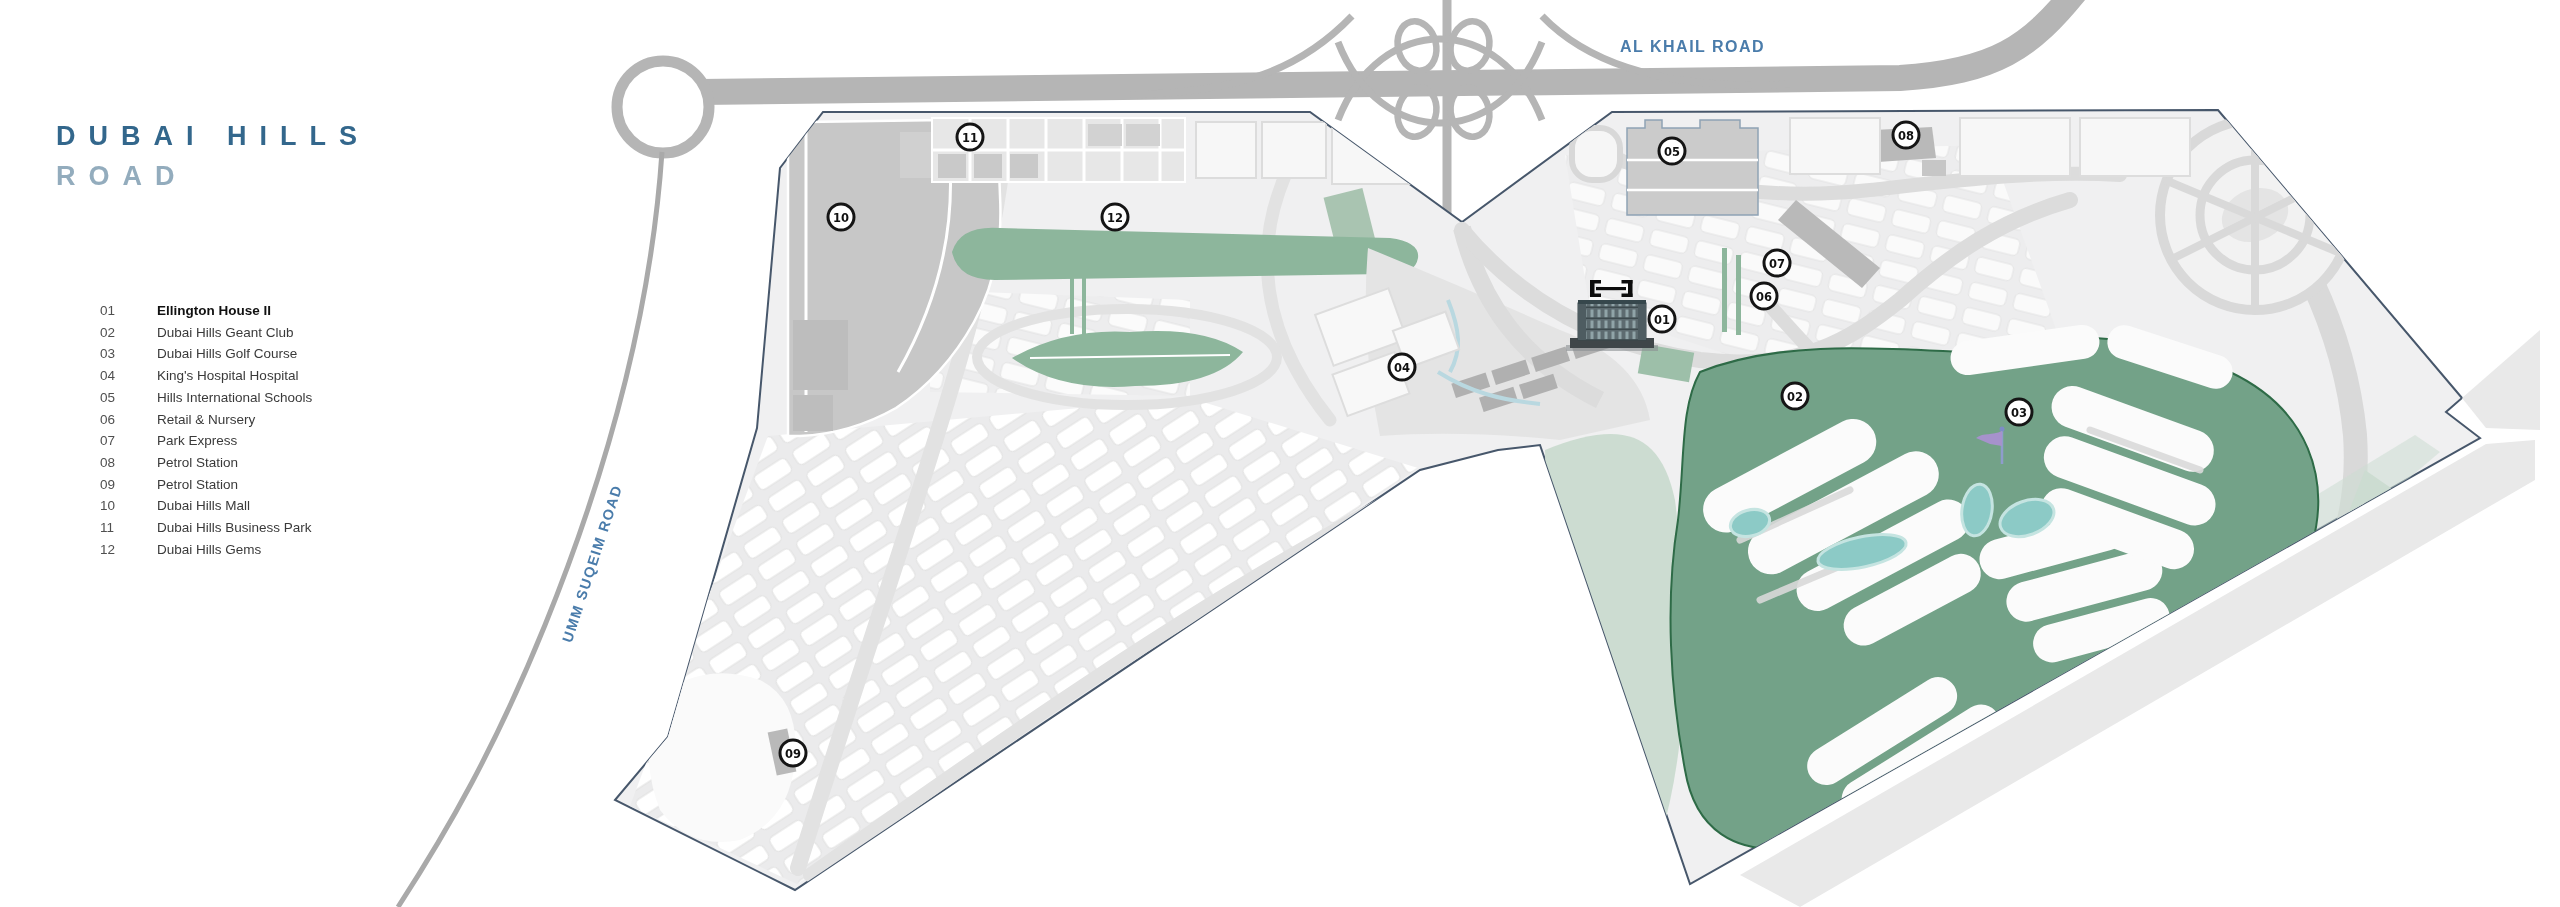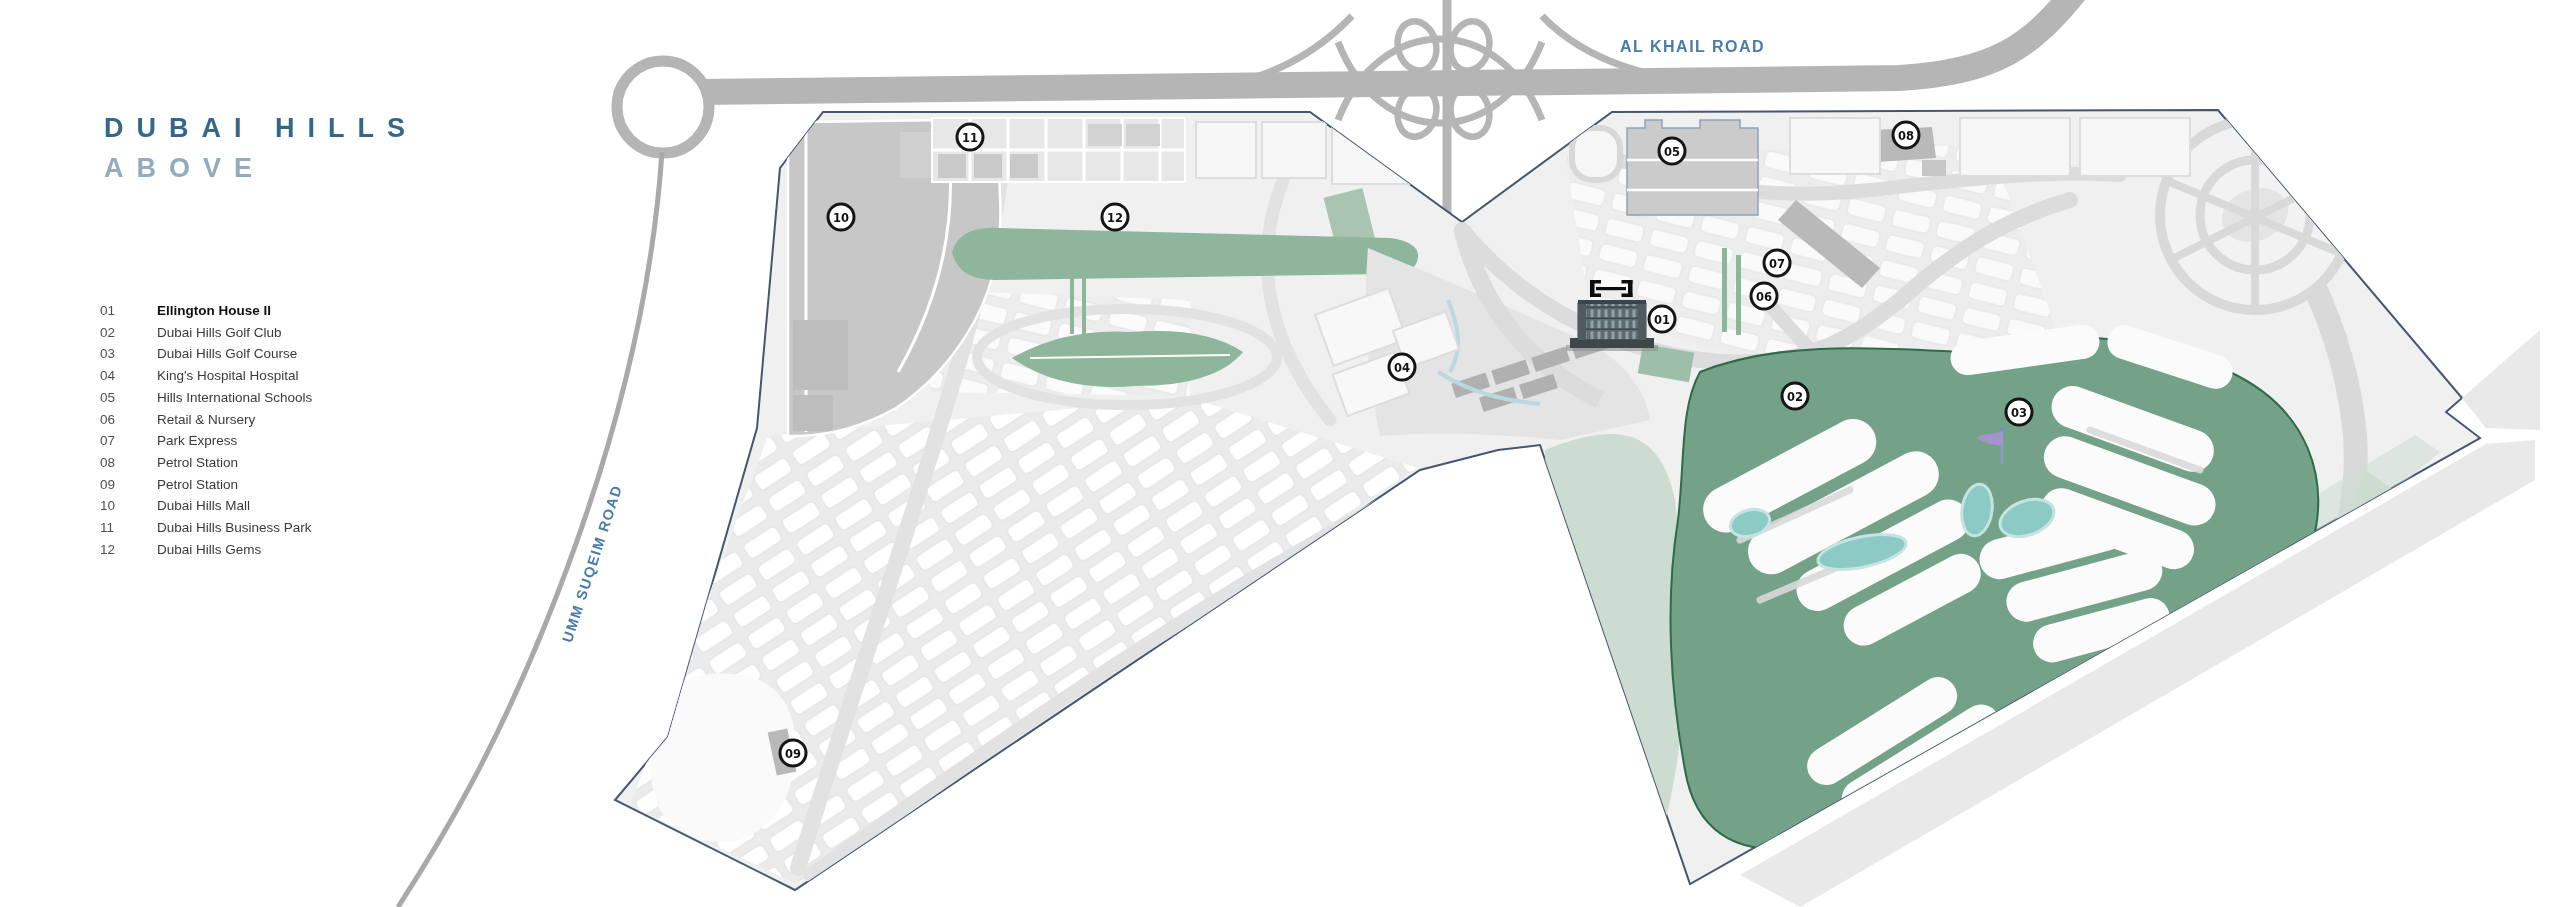--- a/index.html
+++ b/index.html
@@ -1,21 +1,21 @@
 <!DOCTYPE html>
 <html style="--title_line1: #33678c; --title_line2: #5a87a4; --title_line3: #93acbd; --road_label: #4a7cab; --boundary: #47576b; --highway: #b5b5b5; --estate_fill: #f0f0f1; --golf_green: #73a288; --golf_edge: #2e6b47; --park_green: #8db69c; --pale_green: #ccdcd1; --water: #8ccac6; --marker_border: #151515;"><head>
 <meta charset="utf-8">
 <style>
   html,body{margin:0;padding:0;}
   body{width:2560px;height:907px;background:#ffffff;overflow:hidden;
        font-family:"Liberation Sans",sans-serif;position:relative;}
   #stage{position:absolute;inset:0;width:2560px;height:907px;}
 
   
-  .title-block{position:absolute;left:56px;top:108px;margin-left:48px;}
+  .title-block{position:absolute;left:56px;top:116px;}
   .title-line{font-size:27px;font-weight:700;letter-spacing:13px;line-height:40px;white-space:nowrap;}
   .title-line.l1{color:var(--title_line1,#33678c);}
   .title-line.l2{color:var(--title_line2,#5a87a4);}
   .title-line.l3{color:var(--title_line3,#93acbd);}
 
   .legend{position:absolute;left:100px;top:300px;}
   .legend-row{font-size:13.5px;line-height:21.7px;color:#3c3c3c;white-space:nowrap;}
   .legend-num{display:inline-block;width:57px;color:#4f4f4f;}
   .legend-label{color:#3a3a3a;}
   .legend-row.bold .legend-label{font-weight:700;color:#111;}
@@ -28,26 +28,26 @@
           font-size:11.5px;font-weight:700;color:#111;transform:translate(-50%,-50%);
           font-family:"DejaVu Sans",sans-serif;}
 </style>
 </head>
 <body>
 
 <div id="stage">
 
   <div class="title-block">
     <div class="title-line l1">DUBAI HILLS</div>
-    <div class="title-line l3">ABOVE</div>
+    <div class="title-line l3">ROAD</div>
   </div>
 
   <div class="legend" id="legend">
       <div class="legend-row bold"><span class="legend-num">01</span><span class="legend-label">Ellington House II</span></div>
-      <div class="legend-row"><span class="legend-num">02</span><span class="legend-label">Dubai Hills Golf Club</span></div>
+      <div class="legend-row"><span class="legend-num">02</span><span class="legend-label">Dubai Hills Geant Club</span></div>
       <div class="legend-row"><span class="legend-num">03</span><span class="legend-label">Dubai Hills Golf Course</span></div>
       <div class="legend-row"><span class="legend-num">04</span><span class="legend-label">King's Hospital Hospital</span></div>
       <div class="legend-row"><span class="legend-num">05</span><span class="legend-label">Hills International Schools</span></div>
       <div class="legend-row"><span class="legend-num">06</span><span class="legend-label">Retail &amp; Nursery</span></div>
       <div class="legend-row"><span class="legend-num">07</span><span class="legend-label">Park Express</span></div>
       <div class="legend-row"><span class="legend-num">08</span><span class="legend-label">Petrol Station</span></div>
       <div class="legend-row"><span class="legend-num">09</span><span class="legend-label">Petrol Station</span></div>
       <div class="legend-row"><span class="legend-num">10</span><span class="legend-label">Dubai Hills Mall</span></div>
       <div class="legend-row"><span class="legend-num">11</span><span class="legend-label">Dubai Hills Business Park</span></div>
       <div class="legend-row"><span class="legend-num">12</span><span class="legend-label">Dubai Hills Gems</span></div>

